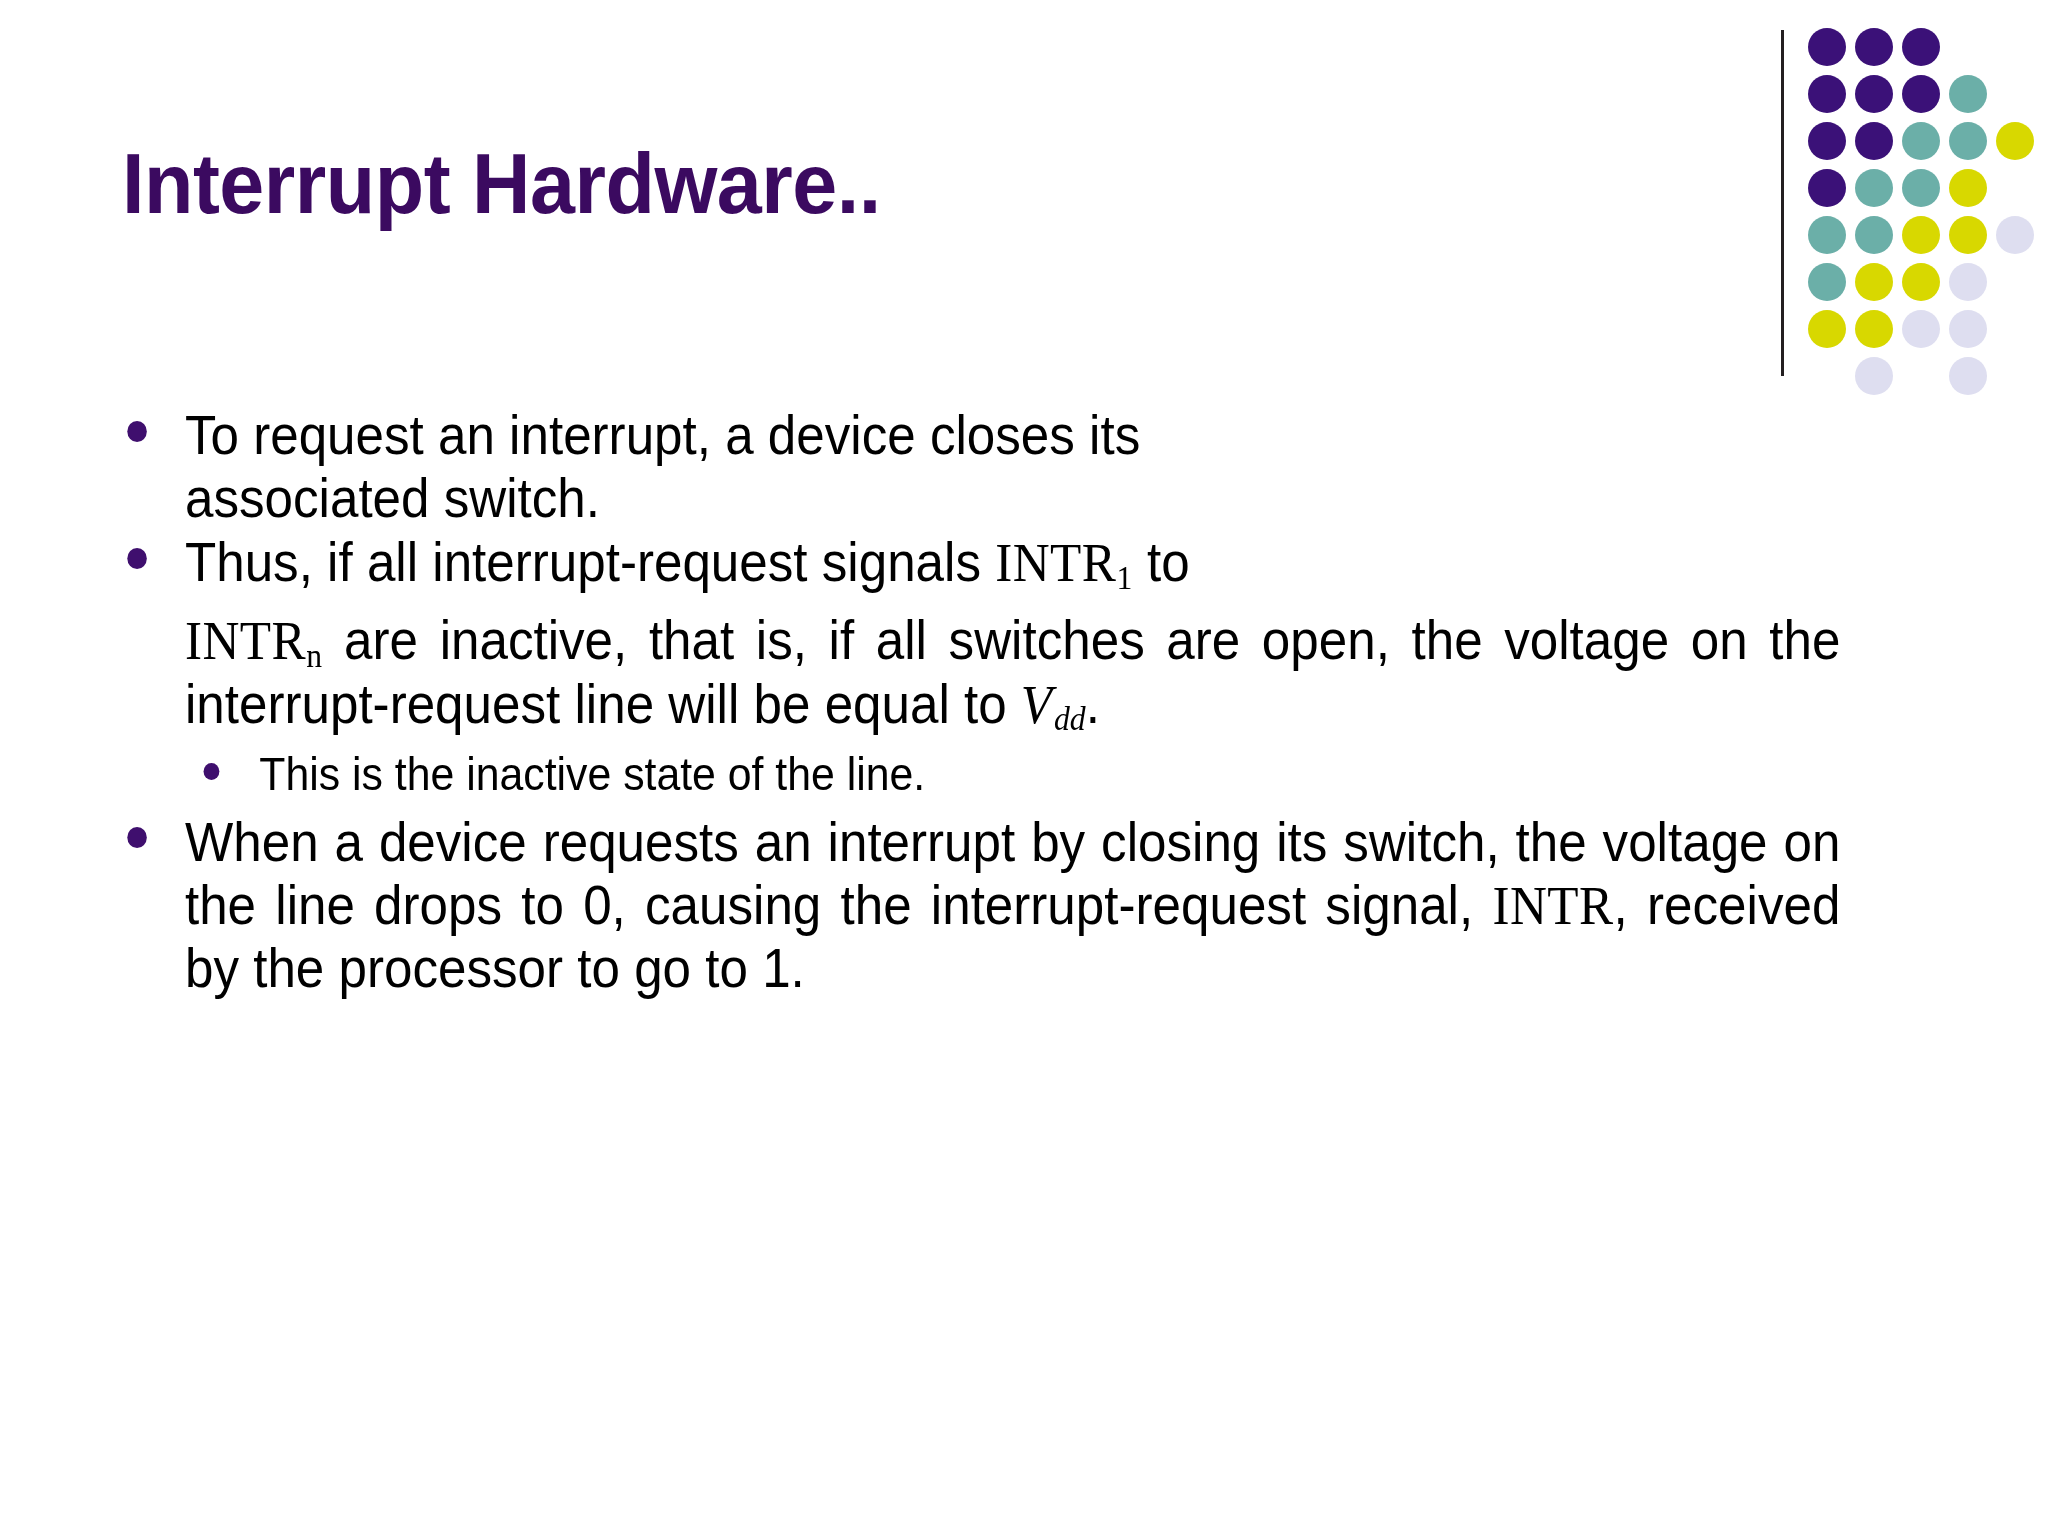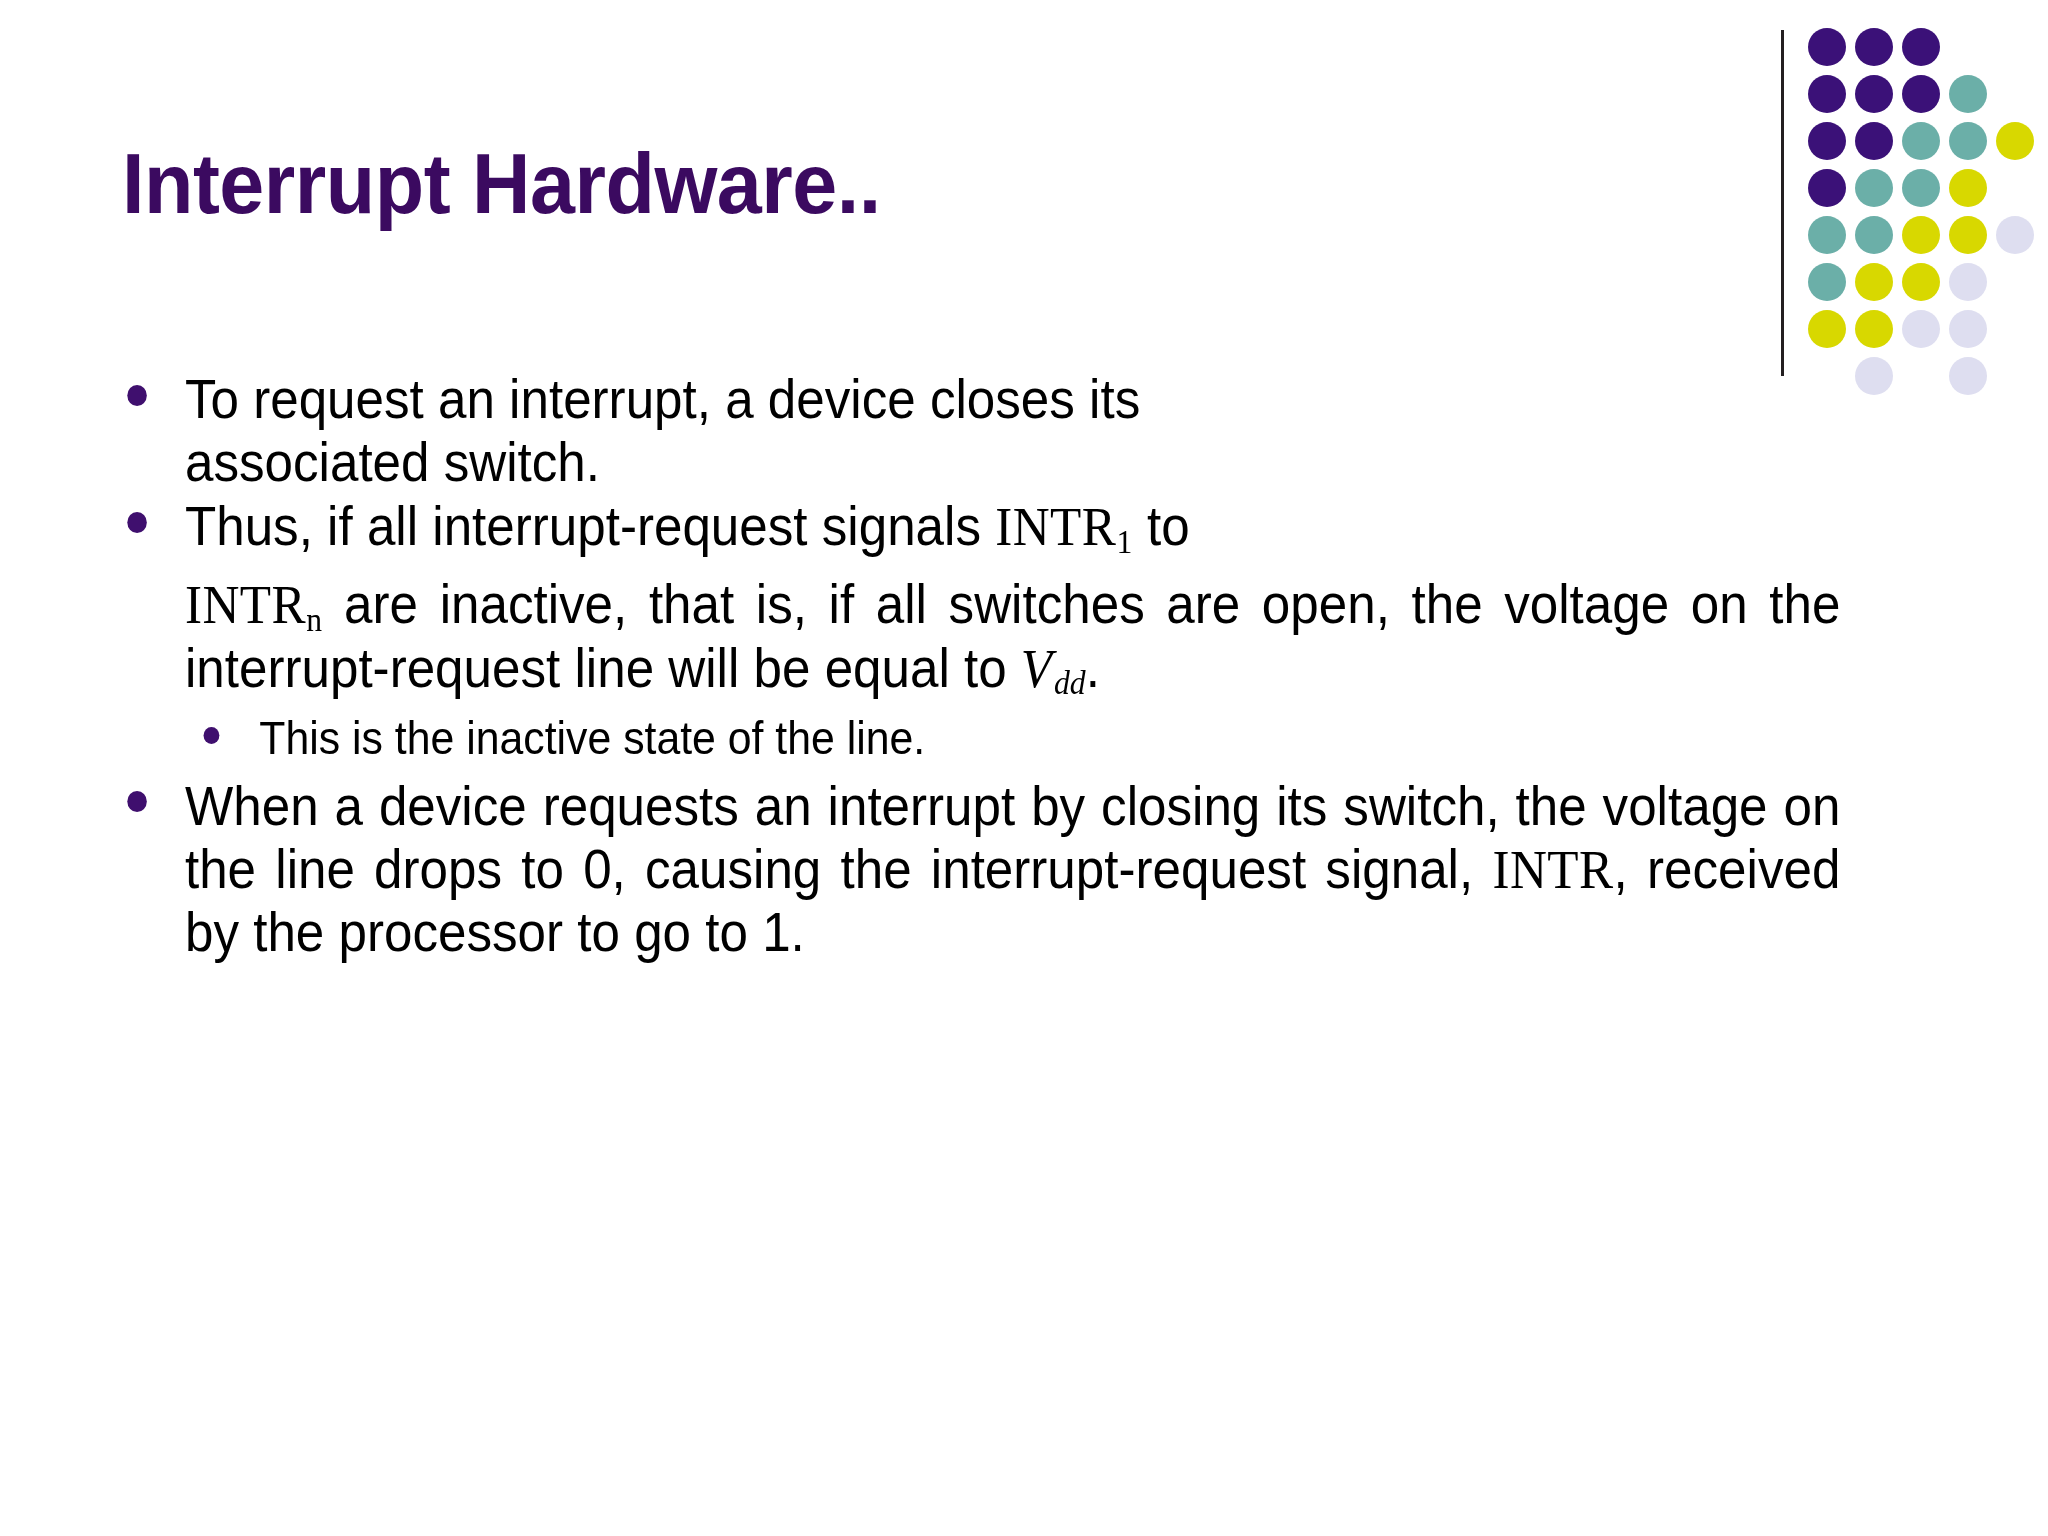--- a/index.html
+++ b/index.html
@@ -76,21 +76,21 @@
     font-stretch: condensed;
     transform: scaleX(0.94);
     transform-origin: left center;
     white-space: nowrap;
   }
 
   
   .body {
     position: absolute;
     left: 118px;
-    top: 368px;
+    top: 404px;
     width: 1840px;
     color: #000000;
   }
 
   .blk {
     position: relative;
     color: #000000;
     font-family: "Liberation Sans", sans-serif;
     font-size: 55px;
     line-height: 1.14;

